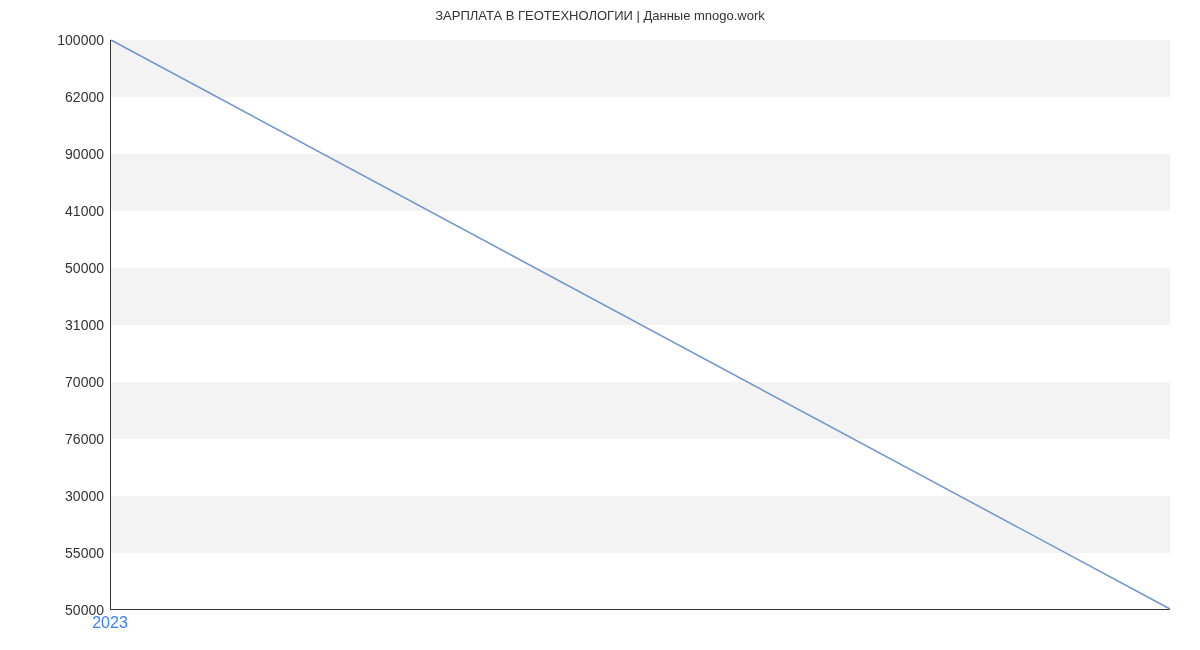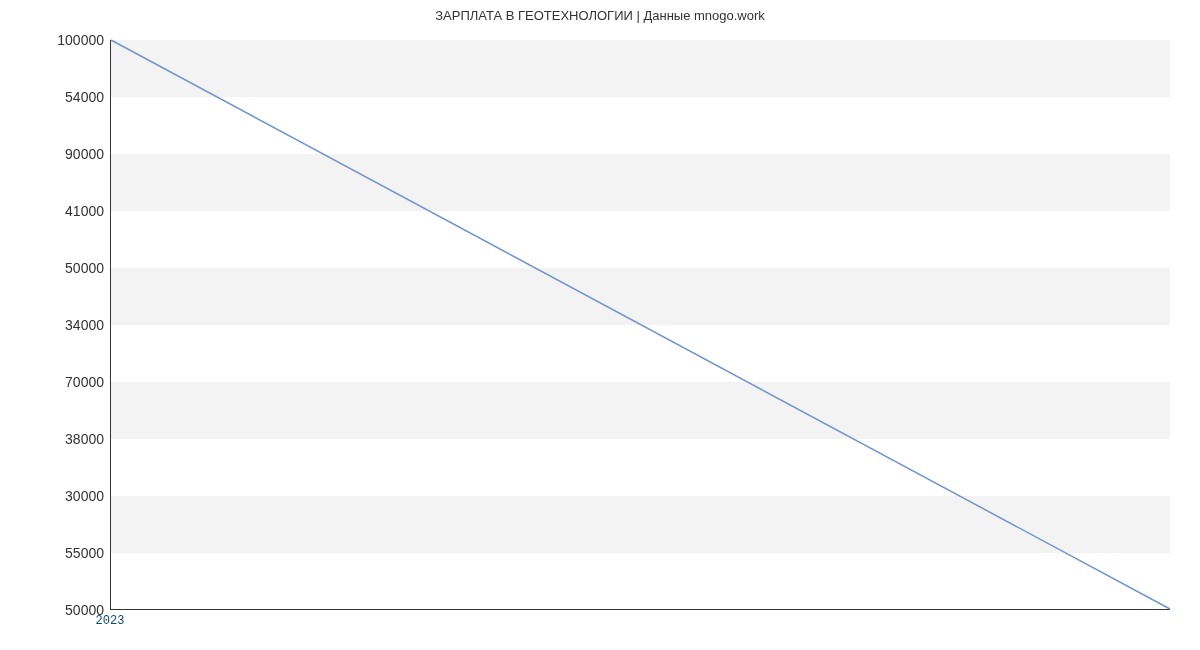--- a/index.html
+++ b/index.html
@@ -46,50 +46,49 @@
     right: 1096px;
     width: 60px;
     text-align: right;
     font-size: 14px;
     color: #333333;
     transform: translateY(-50%);
   }
   .x-tick {
     position: absolute;
     top: 614px;
-    font-size: 12px;
-    color: #0c4a6e;
+    font-size: 16px;
+    color: #3b82f6;
     transform: translateX(-50%);
-    font-family: Liberation Mono, monospace;
   }
   svg.line-layer {
     position: absolute;
     left: 0;
     top: 0;
     width: 100%;
     height: 100%;
     overflow: visible;
   }
 </style>
 </head>
 <body>
 
 <div class="container">
   <div class="title">ЗАРПЛАТА В ГЕОТЕХНОЛОГИИ | Данные mnogo.work</div>
 
   <div class="y-tick" style="top:610px">50000</div>
   <div class="y-tick" style="top:553px">55000</div>
   <div class="y-tick" style="top:496px">30000</div>
-  <div class="y-tick" style="top:439px">38000</div>
+  <div class="y-tick" style="top:439px">76000</div>
   <div class="y-tick" style="top:382px">70000</div>
-  <div class="y-tick" style="top:325px">34000</div>
+  <div class="y-tick" style="top:325px">31000</div>
   <div class="y-tick" style="top:268px">50000</div>
   <div class="y-tick" style="top:211px">41000</div>
   <div class="y-tick" style="top:154px">90000</div>
-  <div class="y-tick" style="top:97px">54000</div>
+  <div class="y-tick" style="top:97px">62000</div>
   <div class="y-tick" style="top:40px">100000</div>
 
   <div class="x-tick" style="left:110px">2023</div>
   <div class="x-tick" style="left:1236px">2025</div>
 
   <div class="plot-area">
 
     <div class="band" style="top:0px;   height:57px"></div>
     <div class="band" style="top:114px; height:57px"></div>
     <div class="band" style="top:228px; height:57px"></div>

